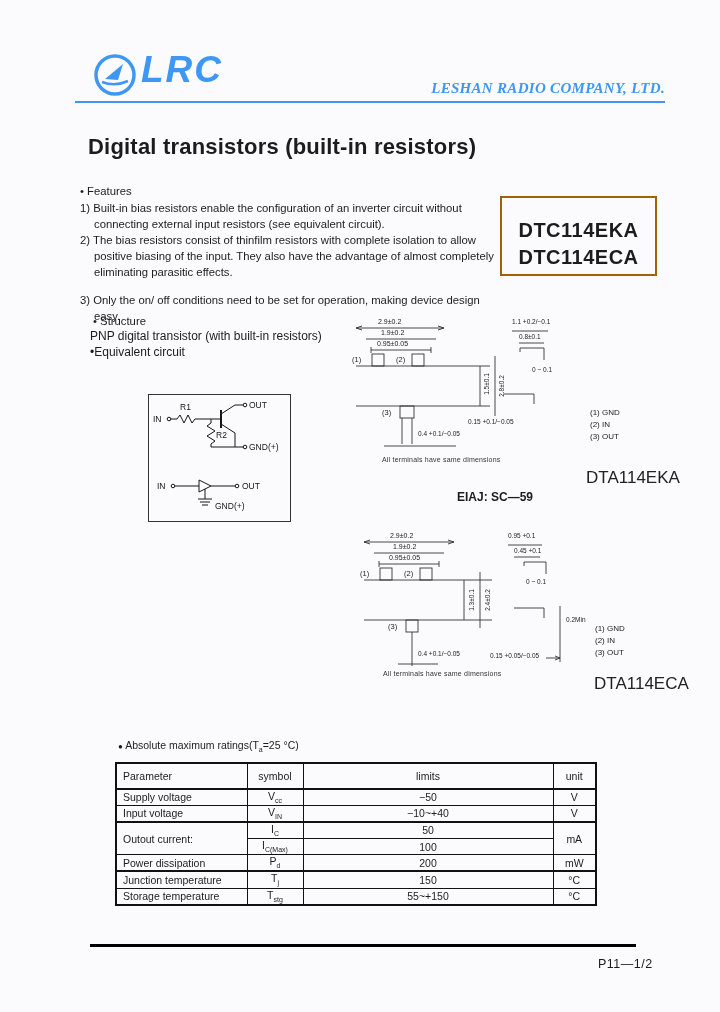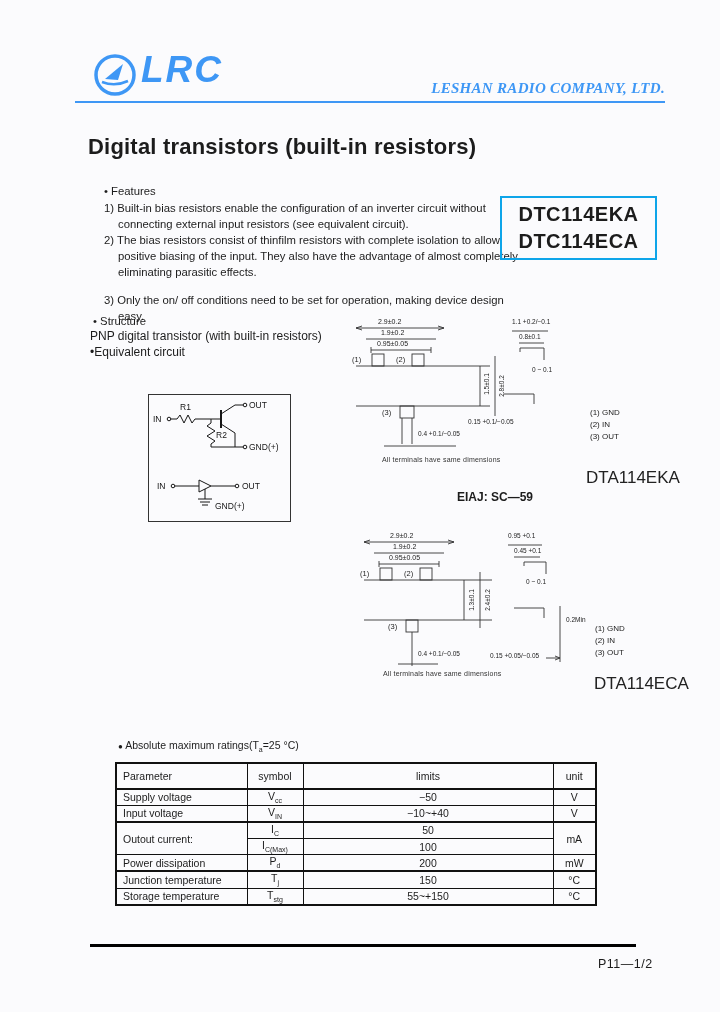--- a/index.html
+++ b/index.html
@@ -10,21 +10,21 @@
   .logo-text{font-style:italic;font-weight:bold;font-size:37px;letter-spacing:2px;color:var(--accent);}
   .company{font-family:"Liberation Serif",serif;font-style:italic;font-weight:bold;
            font-size:15px;color:var(--accent);letter-spacing:.3px;}
   .blue-rule{background:var(--accent);height:2px;}
   
   .doc-title{font-size:22px;font-weight:bold;letter-spacing:.2px;}
   .body-txt{font-size:11.3px;line-height:16px;}
   .feat-item{padding-left:14px;text-indent:-14px;}
   .struct-txt{font-size:12px;}
   
-  .part-box{border:2px solid #0ea5e9;text-align:center;padding-top:3px;}
+  .part-box{border:2px solid #a16207;text-align:center;padding-top:19px;}
   .part-line{font-size:20px;font-weight:bold;line-height:27px;letter-spacing:.5px;}
   
   .equiv-box{border:1px solid #333;}
   svg text{font-family:"Liberation Sans",sans-serif;fill:#161616;}
   
   .dim{position:absolute;font-size:7px;color:#222;white-space:nowrap;}
   .dims{position:absolute;font-size:6.5px;color:#222;white-space:nowrap;}
   .dimr{position:absolute;font-size:6.5px;color:#222;white-space:nowrap;
         transform:translate(-50%,-50%) rotate(-90deg);}
   .pinlbl{position:absolute;font-size:7.5px;color:#222;white-space:nowrap;}
@@ -54,21 +54,21 @@
     <circle cx="23" cy="23" r="19" fill="none" stroke="#3e97f5" stroke-width="3.5"></circle>
     <path d="M13 27 L31 12 L26 28 Z" fill="#3e97f5"></path>
     <path d="M10 30 Q23 35 36 29" fill="none" stroke="#3e97f5" stroke-width="2.5"></path>
   </svg>
   <span class="abs company" style="left:425px;top:80px;width:240px;text-align:right;">LESHAN RADIO COMPANY, LTD.</span>
   <span class="abs logo-text" style="left:141px;top:49px;">LRC</span>
   <div class="abs blue-rule" style="left:75px;top:101px;width:590px;"></div>
 
   <h1 class="abs doc-title" style="left:88px;top:134px;margin:0;">Digital transistors (built-in resistors)</h1>
 
-  <div class="abs body-txt" style="left:104px;top:183px;width:420px;">
+  <div class="abs body-txt" style="left:80px;top:183px;width:420px;">
     <div>•  Features</div>
     <div class="feat-item" style="margin-top:1px;">1) Built-in bias resistors enable the configuration of an inverter circuit without connecting external input resistors (see equivalent circuit).</div>
     <div class="feat-item" style="margin-top:0;">2) The bias resistors consist of thinfilm resistors with complete isolation to allow positive biasing of the input. They also have the advantage of almost completely eliminating parasitic effects.</div>
     <div class="feat-item" style="margin-top:12px;">3) Only the on/ off conditions need to  be set for operation, making device design easy.</div>
   </div>
   <span class="abs body-txt" style="left:93px;top:313px;">• Structure</span>
   <span class="abs struct-txt" style="left:90px;top:329px;">PNP digital transistor (with built-in resistors)</span>
   <span class="abs struct-txt" style="left:90px;top:345px;">•Equivalent circuit</span>
 
   <div class="abs part-box" style="left:500px;top:196px;width:153px;height:57px;">

